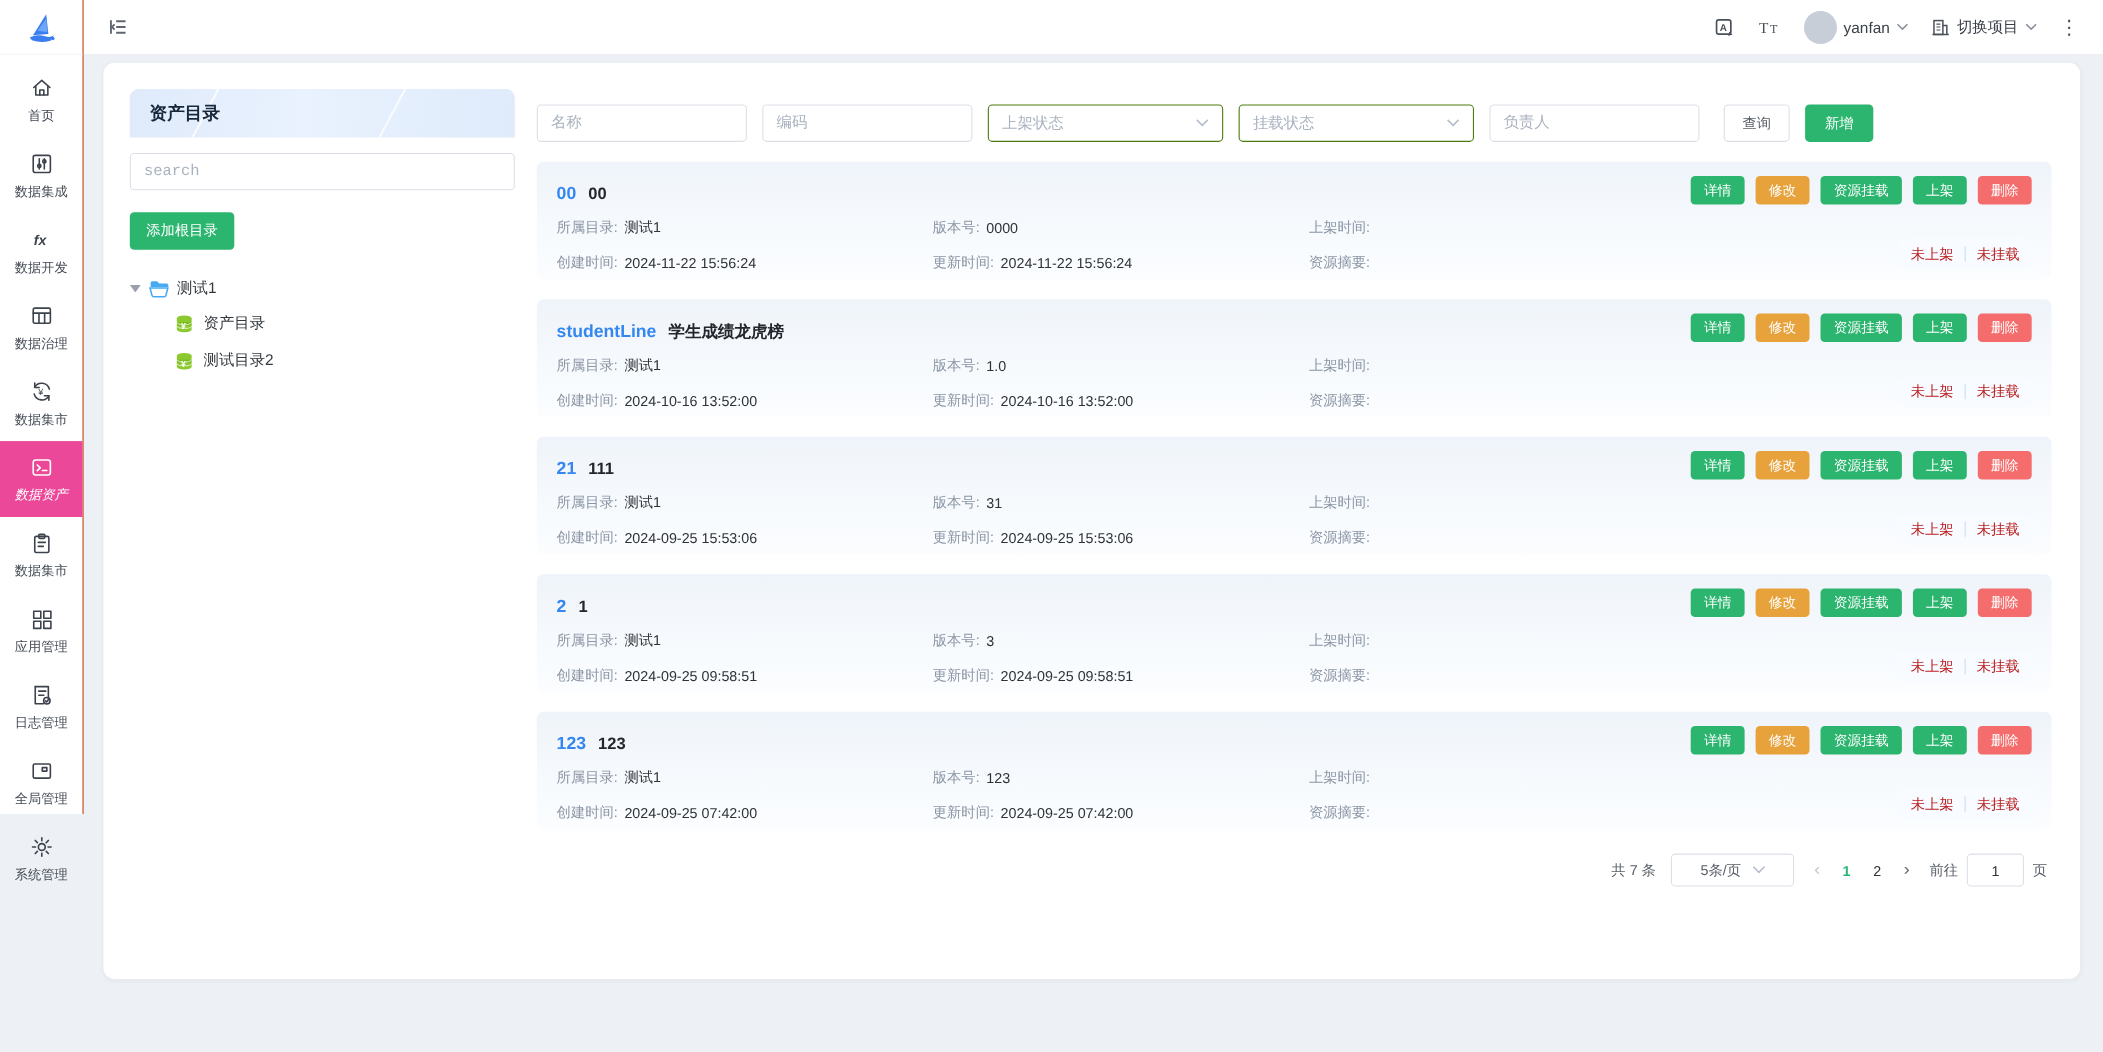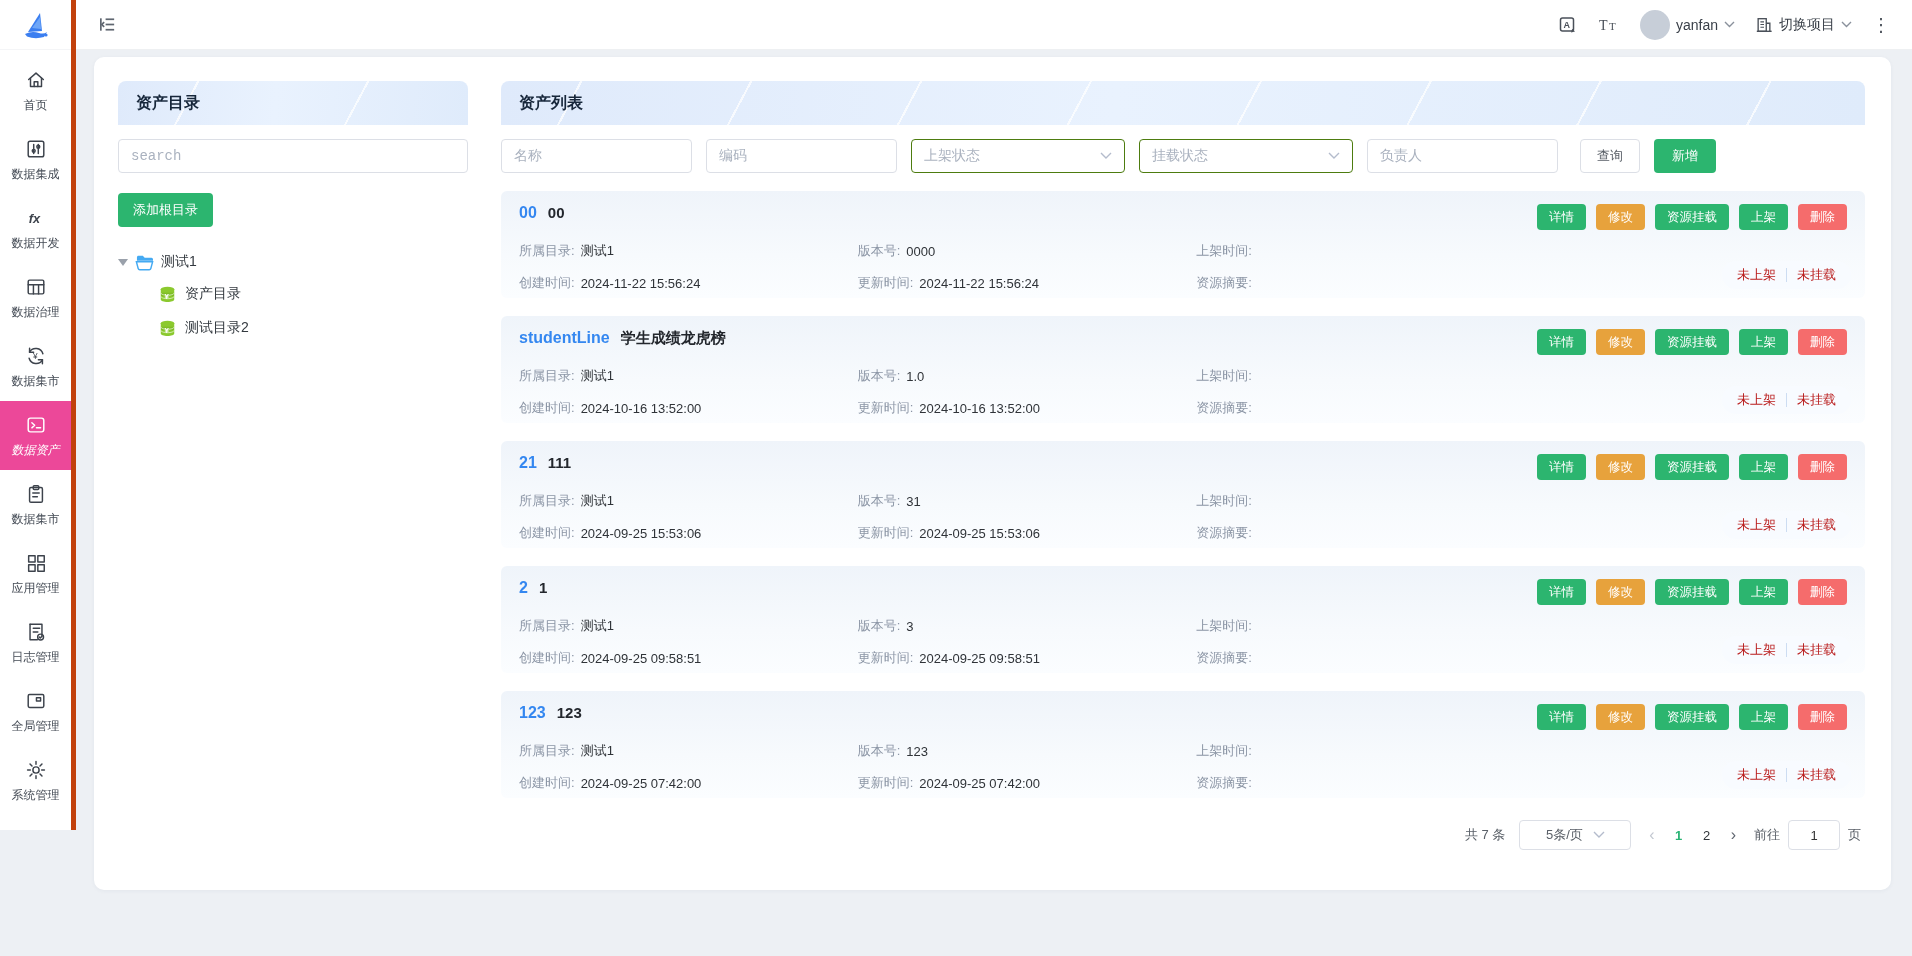--- a/index.html
+++ b/index.html
@@ -1,21 +1,21 @@
 <!DOCTYPE html>
 <html><head>
 <meta charset="utf-8">
 <style>
   * { margin:0; padding:0; box-sizing:border-box; }
   html,body { background:#e8ebf0; }
   body { font-family:"Liberation Sans","DejaVu Sans",sans-serif; }
   .screen { position:relative; width:1912px; height:956px; background:#edf0f4; overflow:hidden; }
 
   
-  .sidebar { position:absolute; left:0; top:0; width:76px; height:830px; background:#fff; border-right:5px solid #c2410c; z-index:5; }
+  .sidebar { position:absolute; left:0; top:0; width:76px; height:740px; background:#fff; border-right:1px solid #c2410c; z-index:5; }
   .logo-box { height:50px; display:flex; align-items:center; justify-content:center; border-bottom:1px solid #f4f5f7; }
   .side-nav { padding-top:6px; }
   .side-item { display:flex; flex-direction:column; align-items:center; padding:12px 0 11px; cursor:pointer; color:#444b55; }
   .side-item .side-icon { width:24px; height:24px; display:flex; align-items:center; justify-content:center; color:#3d434c; }
   .side-item .side-icon svg { width:22px; height:22px; }
   .side-label { font-size:12px; margin-top:5px; letter-spacing:0; }
   .side-item.active { background:#ec4899; color:#fff;font-style:italic; }
   .side-item.active .side-icon { color:#fff; }
 
   
@@ -23,21 +23,21 @@
   .collapse-btn { color:#5f6670; cursor:pointer; display:flex; }
   .topbar-right { margin-left:auto; display:flex; align-items:center; gap:20px; color:#4a5059; }
   .tb-icon { display:flex; align-items:center; cursor:pointer; color:#4a5059; }
   .avatar { width:30px; height:30px; border-radius:50%; background:#c7ced8; }
   .user-wrap,.project-wrap { display:flex; align-items:center; gap:6px; cursor:pointer; font-size:14px; color:#3a4049; }
   .chev { color:#8a919c; display:flex; }
   .kebab { font-size:18px; color:#4a5059; cursor:pointer; letter-spacing:0; line-height:1; }
 
   
   .page { position:absolute; left:76px; top:50px; right:0; bottom:0; background:#edf0f4; padding:7px 21px 0 18px; }
-  .content-card { background:#fff; border-radius:10px; height:833px; box-shadow:0 1px 4px rgba(30,50,90,.05); padding:24px 26px 0 24px; display:flex; gap:33px; }
+  .content-card { background:#fff; border-radius:10px; height:833px; box-shadow:0 1px 4px rgba(30,50,90,.05); padding:24px 26px 0 24px; display:flex; gap:20px; }
 
   .panel-banner { position:relative; height:44px; border-radius:8px 8px 0 0; overflow:hidden;
     background:linear-gradient(95deg,#dfeafb 0%,#e9f2fe 45%,#dfebfb 100%); display:flex; align-items:center; padding:0 18px; }
   .panel-banner::after { content:""; position:absolute; inset:0;
     background:repeating-linear-gradient(118deg, rgba(255,255,255,0) 0 70px, rgba(255,255,255,.75) 70px 72px, rgba(255,255,255,0) 72px 150px); }
   .panel-title { font-size:16px; font-weight:bold; color:#17273b; position:relative; z-index:1; }
 
   
   .catalog-panel { width:350px; flex:none; }
   .catalog-body { padding-top:14px; }
@@ -57,21 +57,21 @@
   .filters { display:flex; gap:14px; margin-top:14px; align-items:center; }
   .f-input { width:191px; height:34px; }
   .f-select { width:214px; height:34px; border:1px solid #4d7c0f; border-radius:4px; display:flex; align-items:center; justify-content:space-between; padding:0 12px; cursor:pointer; background:#fff; }
   .f-select .sel-text { font-size:14px; color:#aab2bf; }
   .query-btn { margin-left:8px; height:34px; padding:0 16px; background:#fff; border:1px solid #dcdfe6; border-radius:4px; font-size:13px; color:#5a6068; cursor:pointer; font-family:inherit; }
   .add-btn { height:34px; padding:0 18px; background:#2cb56f; border:none; border-radius:4px; font-size:13px; color:#fff; cursor:pointer; font-family:inherit; }
 
   .asset-list { margin-top:18px; }
   .asset-card { position:relative; border-radius:6px; padding:13px 18px 12px; height:107px; margin-bottom:18px;
     background:linear-gradient(180deg,#eff4fa 0%,#f7fafd 60%,#fbfdff 100%); }
-  .card-top { display:flex; align-items:flex-start; }
+  .card-top { display:flex; align-items:flex-end; }
   .card-title { display:flex; align-items:baseline; gap:11px; }
   .asset-code { font-size:16px; font-weight:bold; color:#3487f0; cursor:pointer; }
   .asset-name { font-size:15px; font-weight:bold; color:#23272d; }
   .card-actions { margin-left:auto; display:flex; gap:10px; }
   .btn { border:none; border-radius:4px; height:26px; padding:0 12px; font-size:12.5px; color:#fff; cursor:pointer; font-family:inherit; }
   .act-green { background:#2cb56f; }
   .act-orange { background:#e7a23c; }
   .act-red { background:#f56c6c; }
   .card-grid { display:grid; grid-template-columns:25.5% 25.5% 1fr; row-gap:14px; margin-top:12px; font-size:13px; }
   .kv { display:flex; align-items:center; white-space:nowrap; overflow:hidden; }
@@ -324,23 +324,20 @@
 </svg>
                   </span>
                   <span class="tree-label">测试目录2</span>
                 </div>
               </div>
           </div>
         </div>
       </section>
 
       <section class="asset-panel">
-        <div class="panel-banner">
-          <span class="panel-title">资产列表</span>
-        </div>
 
         <div class="filters">
           <input class="text-input f-input" placeholder="名称" style="">
           <input class="text-input f-input" placeholder="编码" style="">
           <div class="f-select">
             <span class="sel-text">上架状态</span>
             <span class="chev">
               <svg width="12" height="8" viewBox="0 0 12 8" fill="none" stroke="#b4bccc" stroke-width="1.4">
                   <path d="M1 1l5 5 5-5"></path>
                 </svg>

